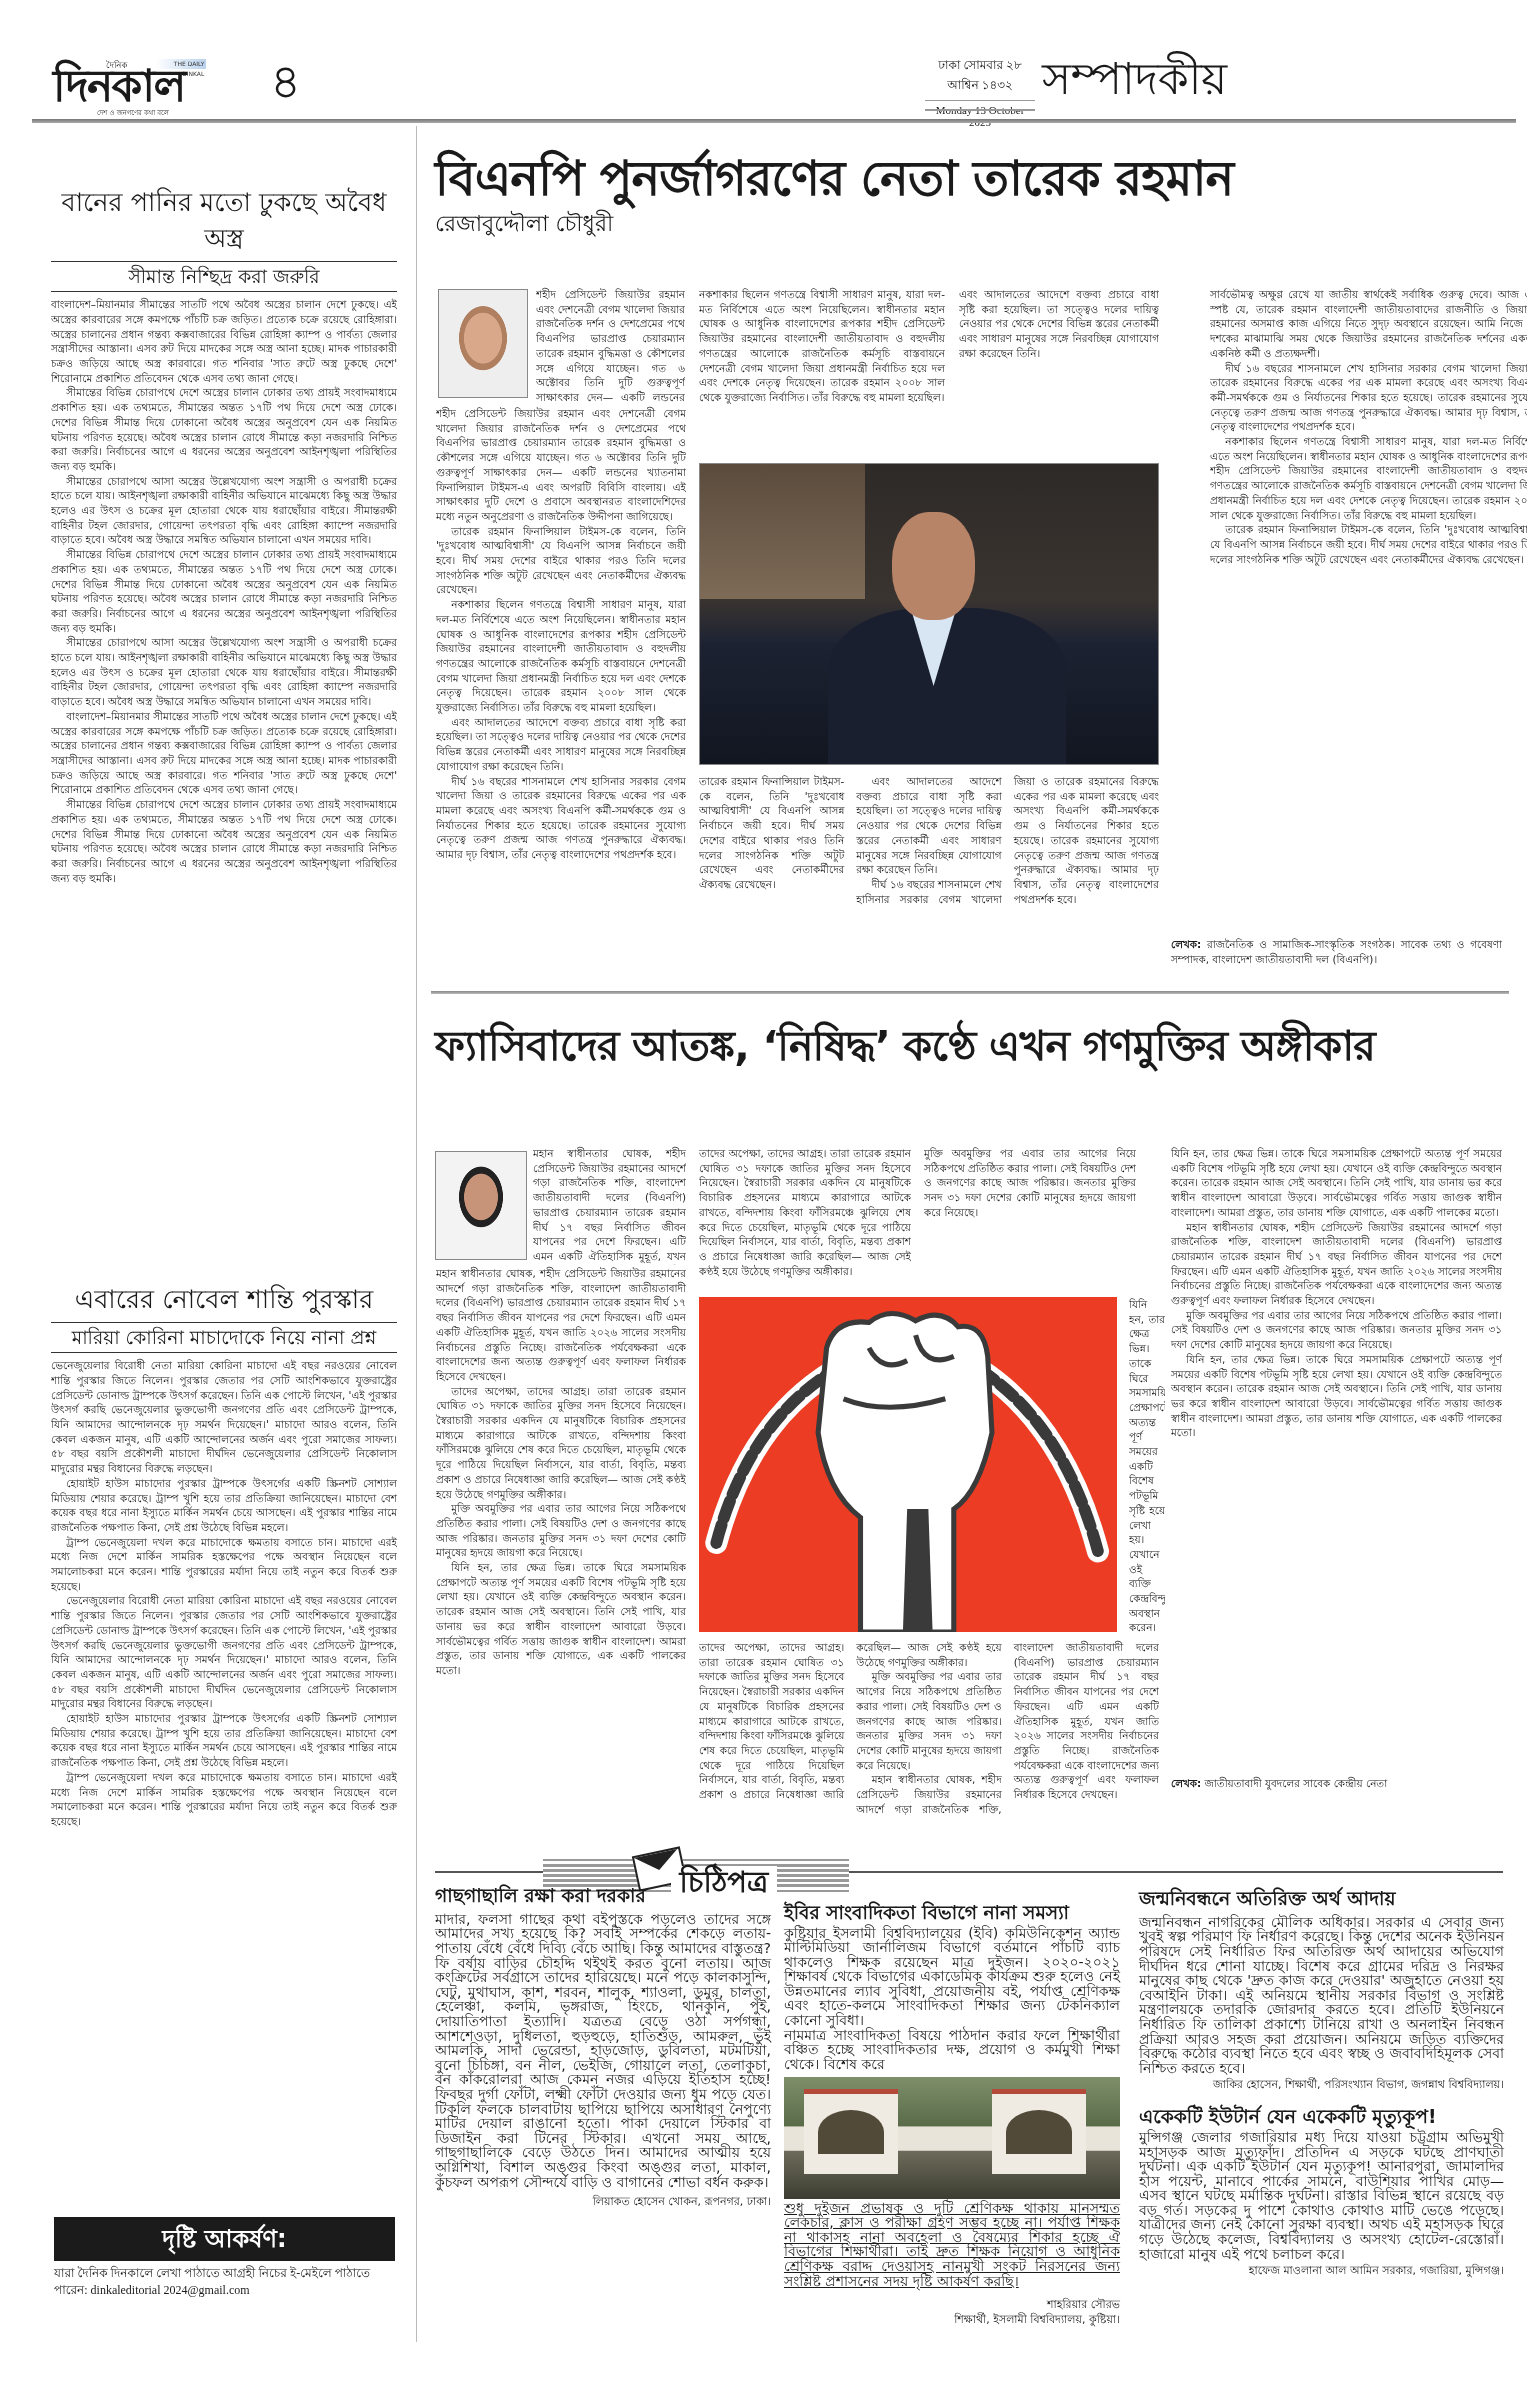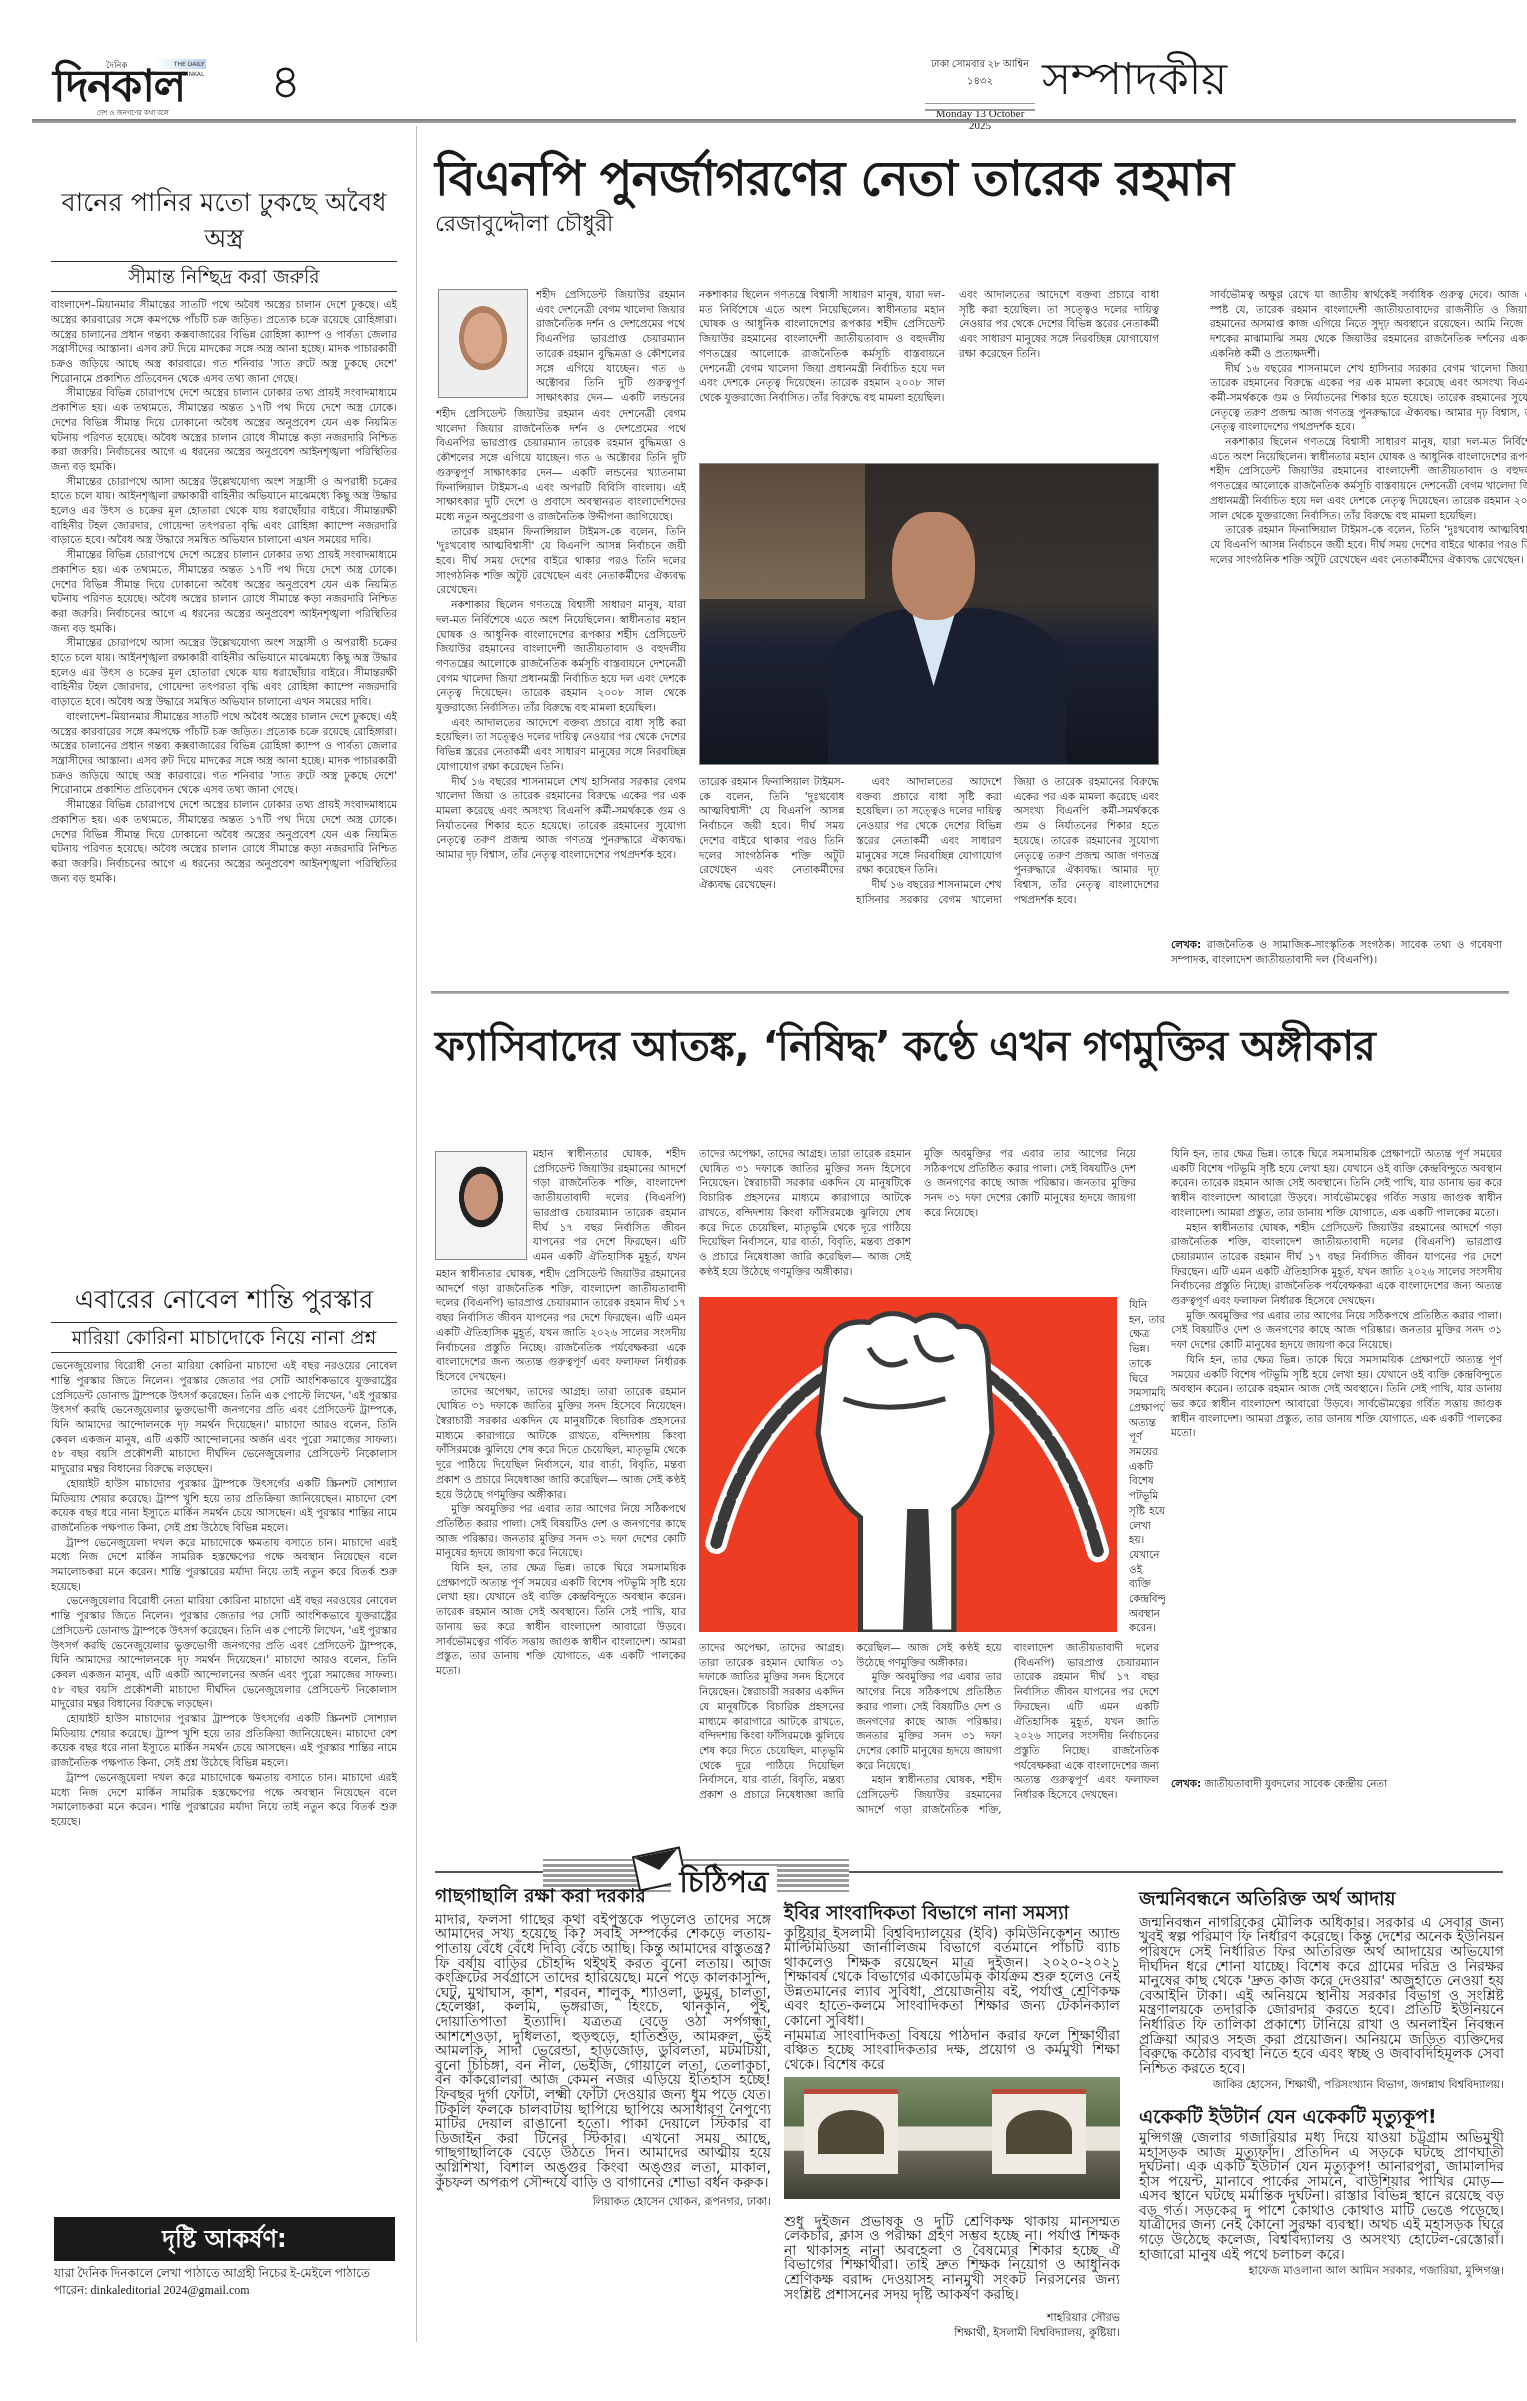--- a/index.html
+++ b/index.html
@@ -8,21 +8,21 @@
   .abs { position: absolute; }
   
   .logo-wrap { left: 53px; top: 54px; width: 204px; height: 61px; }
   .logo-small { position:absolute; left:53px; top:5.1px; font-size:8.5px; color:#222; }
   .logo-eng { position:absolute; left:102px; top:5.1px; width:51px; height:10.2px; background:linear-gradient(90deg,#fff,#bcd3ee); font-size:6px; text-align:right; color:#333; padding-right:1.7px; line-height:10.2px;}
   .logo-main { position:absolute; left:0; top:10.2px; font-size:44px; font-weight:bold; letter-spacing:-1.7px; line-height:44px; font-family:"DejaVu Sans", sans-serif; }
   .logo-tag { position:absolute; left:44px; top:53px; font-size:6.8px; color:#333; }
   .page-no { left: 270px; top: 56px; font-size: 48px; font-weight: 300; line-height: 51px; }
   .gray-band { left: 185px; top: 55px; width: 813px; height: 53px; background: #d6d6d6; z-index:-1; }
   .date-box { left: 925px; top: 56px; width: 110px; text-align: center; }
-  .date-bn { font-size: 10px; border-bottom: 1.7px solid #999; padding-bottom: 13px; font-family:"Liberation Serif", serif;}
+  .date-bn { font-size: 12px; border-bottom: 1.7px solid #999; padding-bottom: 4px; font-family:"Liberation Serif", serif;}
   .date-en { font-size: 11px; padding-top: 3.4px; font-family:"Liberation Serif", serif; }
   .date-line { left: 925px; top: 109px; width: 110px; height: 1.7px; background:#999; }
   .section-title { left: 1042px; top: 49px; font-size: 44px; line-height: 59px; font-family:"DejaVu Serif", serif; }
   .top-rule { left: 32px; top: 119px; width: 1484px; height: 4.2px; background: linear-gradient(#777,#aaa); }
   .col-divider { left: 416px; top: 126px; width: 0.8px; height: 2216px; background: #bbb; }
 
   
   .lc { left: 51px; width: 346px; }
   .lc-head { font-size: 25.5px; font-weight: normal; text-align: center; line-height: 36px; margin-top: 40px; }
   .lc-sub { font-size: 18.7px; text-align: center; line-height: 29px; border-top: 1.7px solid #333; border-bottom: 1.7px solid #333; margin-top: 5.1px; }
@@ -227,21 +227,21 @@
   <div class="letter-body" style="margin-top:0;">কুষ্টিয়ার ইসলামী বিশ্ববিদ্যালয়ের (ইবি) কমিউনিকেশন অ্যান্ড মাল্টিমিডিয়া জার্নালিজম বিভাগে বর্তমানে পাঁচটি ব্যাচ থাকলেও শিক্ষক রয়েছেন মাত্র দুইজন। ২০২০-২০২১ শিক্ষাবর্ষ থেকে বিভাগের একাডেমিক কার্যক্রম শুরু হলেও নেই উন্নতমানের ল্যাব সুবিধা, প্রয়োজনীয় বই, পর্যাপ্ত শ্রেণিকক্ষ এবং হাতে-কলমে সাংবাদিকতা শিক্ষার জন্য টেকনিক্যাল কোনো সুবিধা।</div>
   <div class="letter-body">নামমাত্র সাংবাদিকতা বিষয়ে পাঠদান করার ফলে শিক্ষার্থীরা বঞ্চিত হচ্ছে সাংবাদিকতার দক্ষ, প্রয়োগ ও কর্মমুখী শিক্ষা থেকে। বিশেষ করে</div>
   <div class="campus-photo" style="margin-top:5.1px; height:122px;">
     <div class="gate" style="left:6%;">
         <div class="arch"></div>
       </div>
     <div class="gate" style="left:62%;">
         <div class="arch"></div>
       </div>
   </div>
-  <div class="letter-body" style="margin-top:15px;">শুধু দুইজন প্রভাষক ও দুটি শ্রেণিকক্ষ থাকায় মানসম্মত লেকচার, ক্লাস ও পরীক্ষা গ্রহণ সম্ভব হচ্ছে না। পর্যাপ্ত শিক্ষক না থাকাসহ নানা অবহেলা ও বৈষম্যের শিকার হচ্ছে ঐ বিভাগের শিক্ষার্থীরা। তাই দ্রুত শিক্ষক নিয়োগ ও আধুনিক শ্রেণিকক্ষ বরাদ্দ দেওয়াসহ নানমুখী সংকট নিরসনের জন্য সংশ্লিষ্ট প্রশাসনের সদয় দৃষ্টি আকর্ষণ করছি।</div>
+  <div class="letter-body" style="margin-top:2px;text-decoration:underline;">শুধু দুইজন প্রভাষক ও দুটি শ্রেণিকক্ষ থাকায় মানসম্মত লেকচার, ক্লাস ও পরীক্ষা গ্রহণ সম্ভব হচ্ছে না। পর্যাপ্ত শিক্ষক না থাকাসহ নানা অবহেলা ও বৈষম্যের শিকার হচ্ছে ঐ বিভাগের শিক্ষার্থীরা। তাই দ্রুত শিক্ষক নিয়োগ ও আধুনিক শ্রেণিকক্ষ বরাদ্দ দেওয়াসহ নানমুখী সংকট নিরসনের জন্য সংশ্লিষ্ট প্রশাসনের সদয় দৃষ্টি আকর্ষণ করছি।</div>
   <div class="sig" style="margin-top:9px;">
     <b>শাহরিয়ার সৌরভ</b><br>
     <span>শিক্ষার্থী, ইসলামী বিশ্ববিদ্যালয়, কুষ্টিয়া।</span>
   </div>
 </div>
 
 <div class="abs" style="left:1139px; top:1886px; width:365px;">
   <div class="letter-h">জন্মনিবন্ধনে অতিরিক্ত অর্থ আদায়</div>
   <div class="letter-body" style="margin-top:3.4px;">জন্মনিবন্ধন নাগরিকের মৌলিক অধিকার। সরকার এ সেবার জন্য খুবই স্বল্প পরিমাণ ফি নির্ধারণ করেছে। কিন্তু দেশের অনেক ইউনিয়ন পরিষদে সেই নির্ধারিত ফির অতিরিক্ত অর্থ আদায়ের অভিযোগ দীর্ঘদিন ধরে শোনা যাচ্ছে। বিশেষ করে গ্রামের দরিদ্র ও নিরক্ষর মানুষের কাছ থেকে 'দ্রুত কাজ করে দেওয়ার' অজুহাতে নেওয়া হয় বেআইনি টাকা। এই অনিয়মে স্থানীয় সরকার বিভাগ ও সংশ্লিষ্ট মন্ত্রণালয়কে তদারকি জোরদার করতে হবে। প্রতিটি ইউনিয়নে নির্ধারিত ফি তালিকা প্রকাশ্যে টানিয়ে রাখা ও অনলাইন নিবন্ধন প্রক্রিয়া আরও সহজ করা প্রয়োজন। অনিয়মে জড়িত ব্যক্তিদের বিরুদ্ধে কঠোর ব্যবস্থা নিতে হবে এবং স্বচ্ছ ও জবাবদিহিমূলক সেবা নিশ্চিত করতে হবে।</div>
   <div class="sig" style="margin-top:1.7px;">

